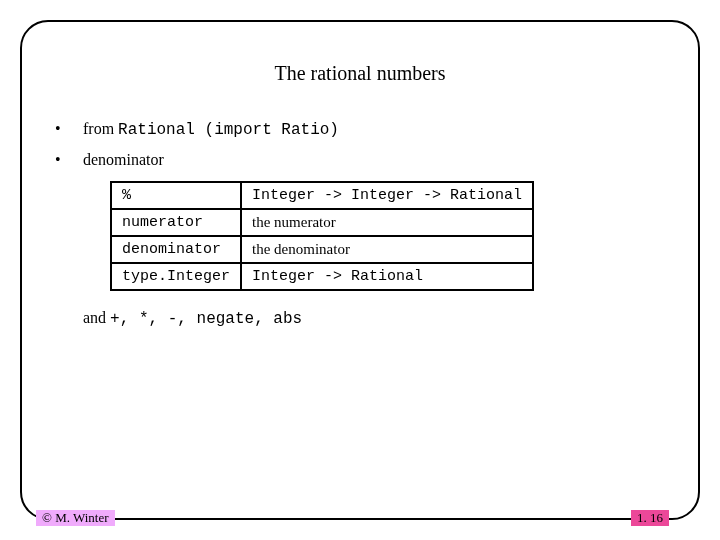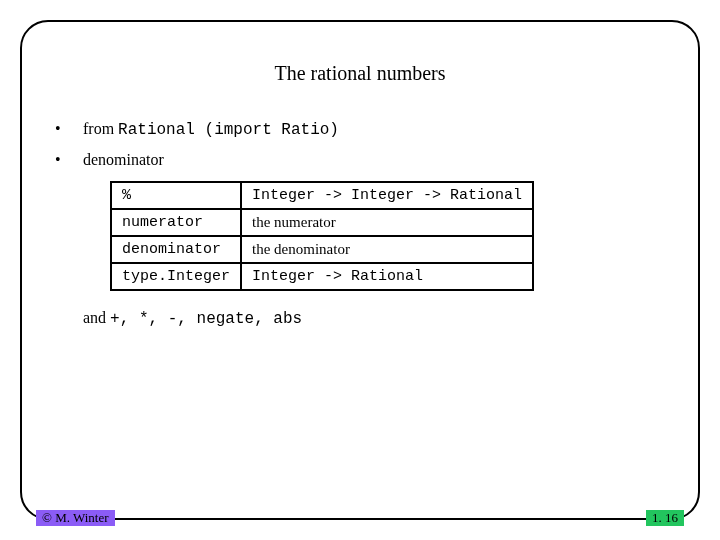--- a/index.html
+++ b/index.html
@@ -76,29 +76,29 @@
     margin-left: 28px;
     margin-top: 18px;
     font-size: 16px;
     font-family: "Times New Roman", serif;
   }
   .and-line .mono-inline { font-family: "Courier New", monospace; }
   .footer-left {
     position: absolute;
     left: 36px;
     bottom: 14px;
-    background: #8b5cf6;
+    background: #f0abfc;
     padding: 0 6px;
     font-size: 13px;
   }
   .footer-right {
     position: absolute;
-    right: 36px;
+    right: 51px;
     bottom: 14px;
-    background: #22c55e;
+    background: #ec4899;
     padding: 0 6px;
     font-size: 13px;
   }
 </style>
 </head>
 <body>
 
 <div class="slide">
   <div class="frame"></div>
 

